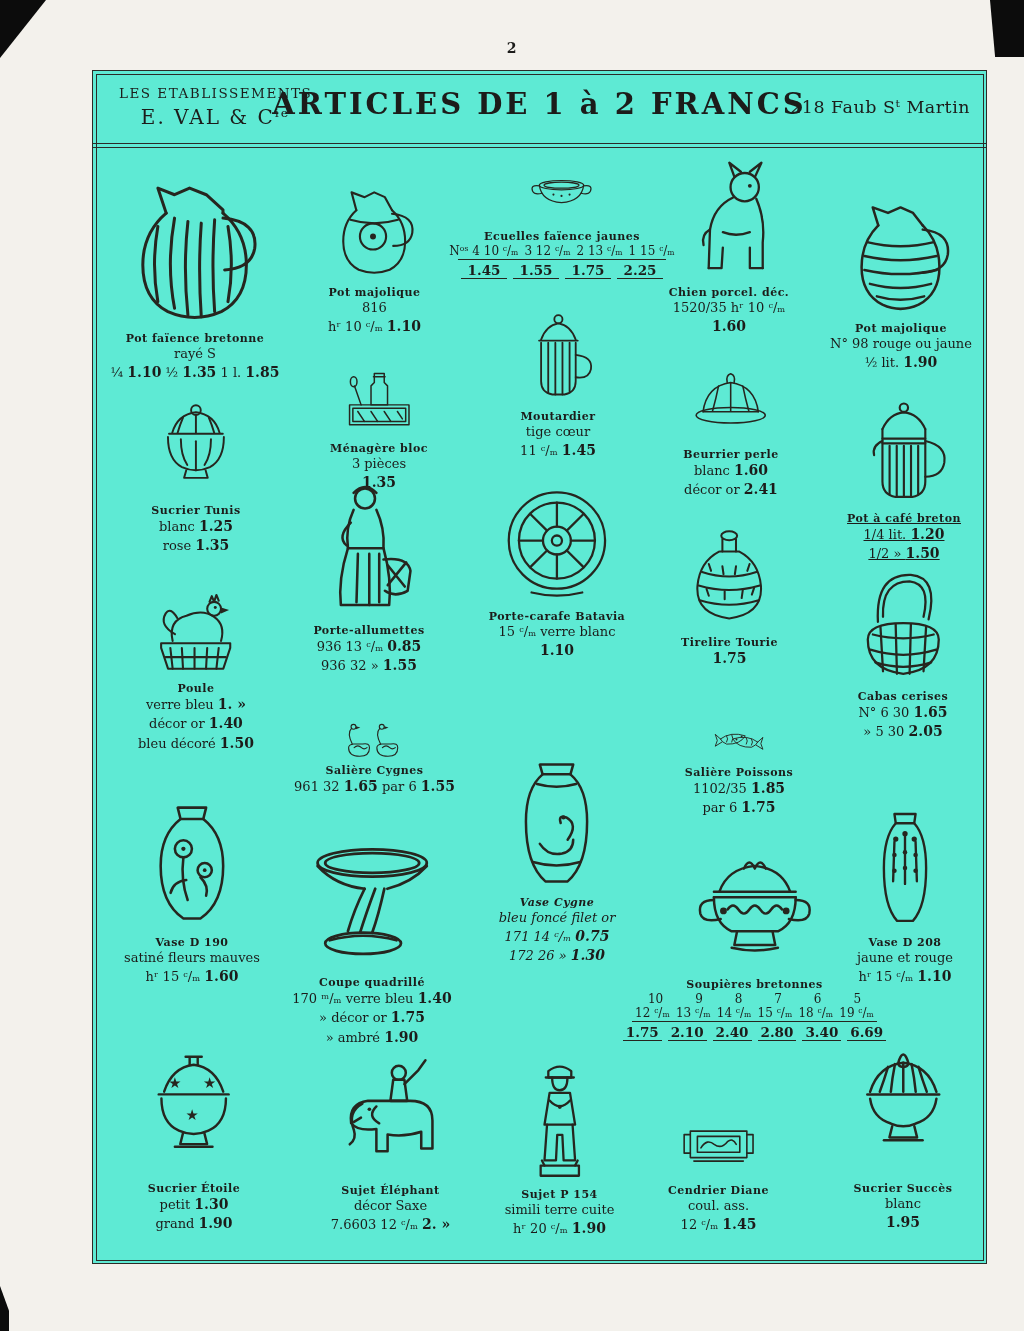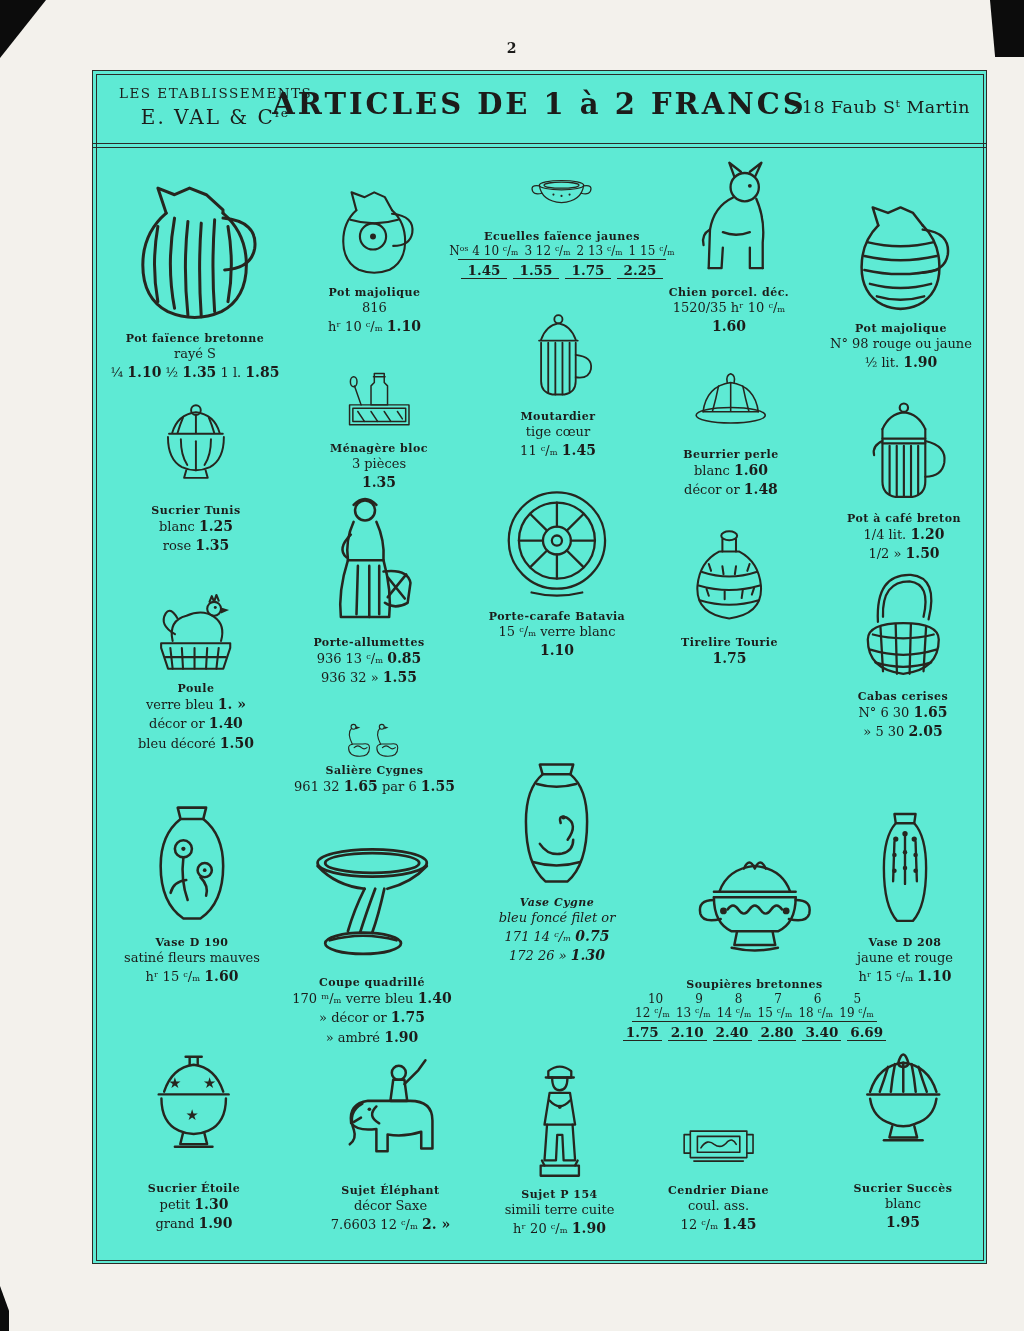--- a/index.html
+++ b/index.html
@@ -248,24 +248,24 @@
           <path d="M46,26 Q44,18 50,16 Q56,18 54,26"></path>
           <path d="M36,30 Q33,45 29,59"></path>
           <path d="M50,27 L50,59"></path>
           <path d="M64,30 Q67,45 71,59"></path>
           <path d="M18,60 L82,60"></path>
         </svg>
       </div>
       <div class="caption">
         <div class="pname">Beurrier perle</div>
         <div class="pline">blanc  <b>1.60</b></div>
-        <div class="pline">décor or  <b>1.48</b></div>
-      </div>
-    </div>
-    <div class="product" style="left: 828px; top: 386px; width: 152px;">
+        <div class="pline">décor or  <b>2.41</b></div>
+      </div>
+    </div>
+    <div class="product" style="left: 828px; top: 386px; width: 152px; text-decoration: underline;">
       <div class="illus" style="height: 124px;">
         <svg viewBox="0 0 100 100" preserveAspectRatio="xMidYMax meet">
           <path d="M32,32 L32,76 Q32,87 43,89 L57,89 Q68,87 68,76 L68,32"></path>
           <path d="M32,32 Q38,19 50,18 Q62,19 68,32"></path>
           <circle cx="50" cy="14" r="3.5"></circle>
           <path d="M32,40 L68,40 M32,44 L68,44"></path>
           <path d="M38,46 L38,87 M44,46 L44,89 M50,46 L50,89 M56,46 L56,89 M62,46 L62,87"></path>
           <path d="M68,42 Q86,46 84,60 Q82,72 68,72"></path>
           <path d="M32,42 Q23,46 25,54"></path>
         </svg>
@@ -290,21 +290,21 @@
           <circle class="f" cx="67" cy="37" r="1.3"></circle>
         </svg>
       </div>
       <div class="caption">
         <div class="pname">Poule</div>
         <div class="pline">verre bleu  <b>1. »</b></div>
         <div class="pline">décor or  <b>1.40</b></div>
         <div class="pline">bleu décoré <b>1.50</b></div>
       </div>
     </div>
-    <div class="product" style="left: 288px; top: 486px; width: 162px;">
+    <div class="product" style="left: 288px; top: 474px; width: 162px;">
       <div class="illus" style="height: 148px;">
         <svg viewBox="0 0 100 100" preserveAspectRatio="xMidYMax meet">
           <circle cx="47" cy="13" r="7"></circle>
           <path d="M39,9 Q47,1 55,9"></path>
           <path d="M39,21 Q33,34 35,48 L60,48 Q61,34 55,21"></path>
           <path d="M37,30 Q27,40 34,46"></path>
           <path d="M35,48 Q28,70 30,88 L64,88 Q66,70 60,48"></path>
           <path d="M42,52 L41,86 M50,52 L50,88 M57,52 L57,86"></path>
           <path d="M60,56 Q77,54 79,64 L77,78 Q68,83 61,78"></path>
           <path d="M63,60 L75,75 M76,58 L63,74"></path>
@@ -384,20 +384,39 @@
             <path d="M14,70 Q5,52 13,44"></path>
             <circle cx="16" cy="42" r="4"></circle>
             <path class="f" d="M20,41 L27,43 L20,46 Z"></path>
             <path d="M17,76 Q23,70 29,76 Q33,80 38,76"></path>
           </g>
         </svg>
       </div>
       <div class="caption">
         <div class="pname">Salière Cygnes</div>
         <div class="pline">961 32 <b>1.65</b> par 6 <b>1.55</b></div>
+      </div>
+    </div>
+    <div class="product" style="left: 648px; top: 710px; width: 182px;">
+      <div class="illus" style="height: 54px;">
+        <svg viewBox="0 0 100 100" preserveAspectRatio="xMidYMax meet">
+          <path d="M14,52 Q34,37 62,46 Q52,63 26,62 Q16,58 14,52"></path>
+          <path d="M14,52 L4,43 L8,55 L4,66 L17,58"></path>
+          <circle class="f" cx="55" cy="47" r="1.8"></circle>
+          <path d="M86,58 Q66,43 38,52 Q48,69 74,68 Q84,64 86,58"></path>
+          <path d="M86,58 L96,49 L92,61 L96,72 L83,64"></path>
+          <circle class="f" cx="45" cy="53" r="1.8"></circle>
+          <path d="M26,46 Q30,52 26,58 M36,44 Q40,51 36,58"></path>
+          <path d="M64,62 Q68,56 64,50 M74,64 Q78,58 74,52"></path>
+        </svg>
+      </div>
+      <div class="caption">
+        <div class="pname">Salière Poissons</div>
+        <div class="pline">1102/35  <b>1.85</b></div>
+        <div class="pline">par 6  <b>1.75</b></div>
       </div>
     </div>
     <div class="product" style="left: 108px; top: 786px; width: 168px;">
       <div class="illus" style="height: 148px;">
         <svg viewBox="0 0 100 100" preserveAspectRatio="xMidYMax meet">
           <path d="M40,11 L60,11 L58,19 L42,19 Z"></path>
           <path d="M42,19 Q28,30 28,52 Q28,78 44,89 L56,89 Q72,78 72,52 Q72,30 58,19"></path>
           <circle cx="44" cy="40" r="6"></circle>
           <circle class="f" cx="44" cy="40" r="1.5"></circle>
           <circle cx="59" cy="55" r="5"></circle>

